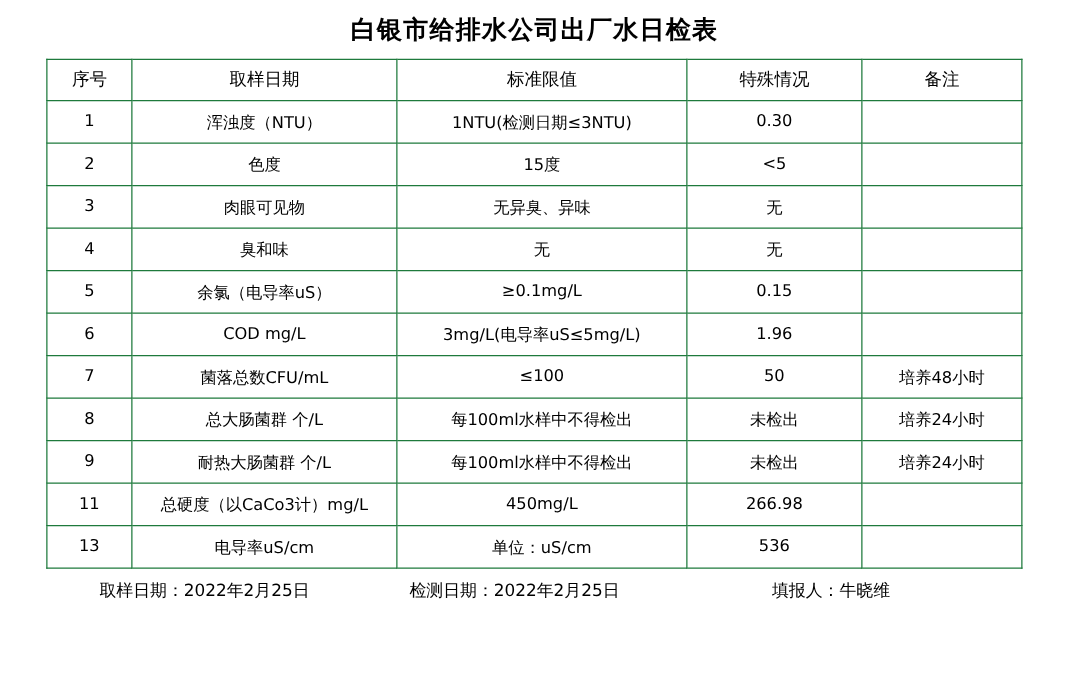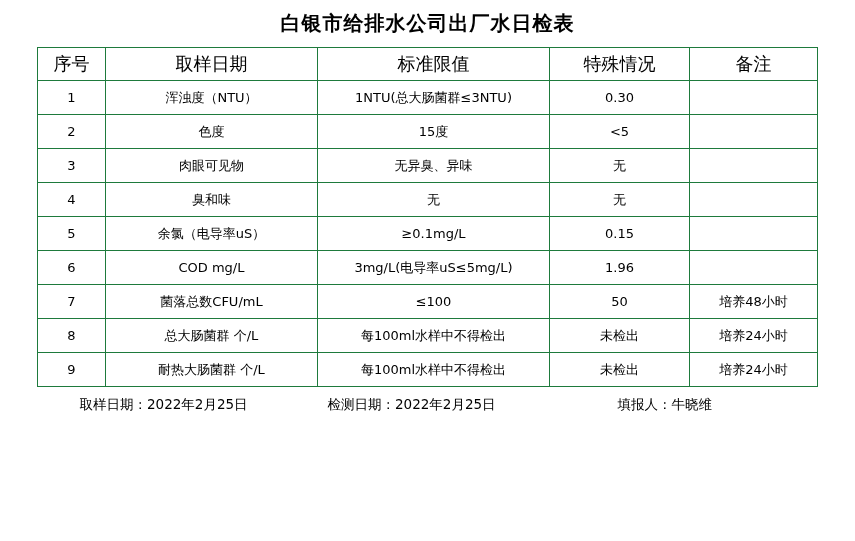--- a/index.html
+++ b/index.html
@@ -39,21 +39,21 @@
     border: 1px solid #1e7a3c;
     text-align: center;
     vertical-align: middle;
     font-size: 13px;
     font-weight: normal;
     height: 33px;
     padding: 0 2px;
     font-family: "DejaVu Sans", "Liberation Sans", sans-serif;
   }
   table.report thead td {
-    font-size: 18px;
+    font-size: 14px;
     height: 32px;
   }
   col.c0 { width: 68px; }
   col.c1 { width: 212px; }
   col.c2 { width: 232px; }
   col.c3 { width: 140px; }
   col.c4 { width: 128px; }
 
   .footer {
     width: 780px;
@@ -89,21 +89,21 @@
         <td>取样日期</td>
         <td>标准限值</td>
         <td>特殊情况</td>
         <td>备注</td>
       </tr>
     </thead>
     <tbody>
       <tr>
         <td>1</td>
         <td>浑浊度（NTU）</td>
-        <td>1NTU(总大肠菌群≤3NTU)</td>
+        <td>1NTU(检测日期≤3NTU)</td>
         <td>0.30</td>
         <td></td>
       </tr>
       <tr>
         <td>2</td>
         <td>色度</td>
         <td>15度</td>
         <td>&lt;5</td>
         <td></td>
       </tr>
@@ -149,20 +149,34 @@
         <td>未检出</td>
         <td>培养24小时</td>
       </tr>
       <tr>
         <td>9</td>
         <td>耐热大肠菌群 个/L</td>
         <td>每100ml水样中不得检出</td>
         <td>未检出</td>
         <td>培养24小时</td>
       </tr>
+      <tr>
+        <td>11</td>
+        <td>总硬度（以CaCo3计）mg/L</td>
+        <td>450mg/L</td>
+        <td>266.98</td>
+        <td></td>
+      </tr>
+      <tr>
+        <td>13</td>
+        <td>电导率uS/cm</td>
+        <td>单位：uS/cm</td>
+        <td>536</td>
+        <td></td>
+      </tr>
     </tbody>
   </table>
 
   <div class="footer">
     <div class="f-sample">取样日期：2022年2月25日</div>
     <div class="f-test">检测日期：2022年2月25日</div>
     <div class="f-reporter">填报人：牛晓维</div>
   </div>
 
 </div>

